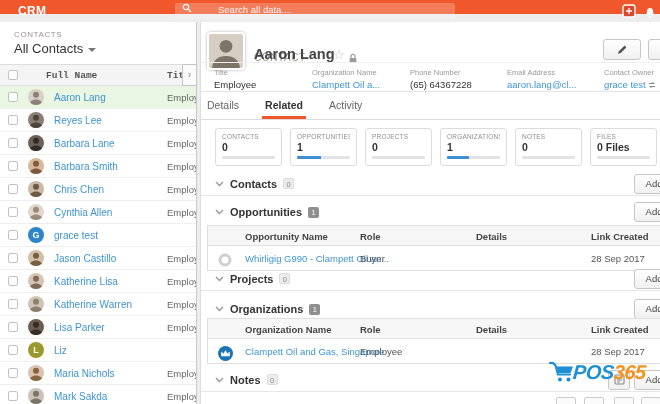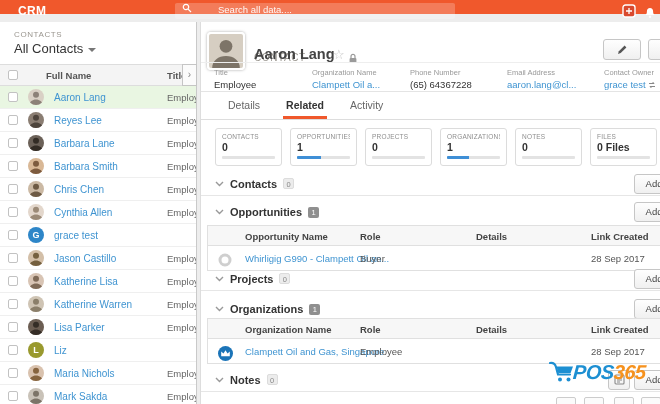--- a/index.html
+++ b/index.html
@@ -13,21 +13,21 @@
   .search input { background:transparent; border:none; outline:none; color:#fff; font-size:9.5px; margin-left:5px; width:220px; font-family:inherit; }
   .search input::placeholder { color:rgba(255,255,255,.95); }
   .tb-plus { position:absolute; left:622px; top:4px; width:14px; height:14px; cursor:pointer; }
   .tb-bell { position:absolute; left:644px; top:5px; width:12px; height:12px; cursor:pointer; }
 
   
   .leftpanel { position:absolute; top:22px; left:0; width:197px; bottom:0; background:#fff; border-right:1px solid #c9c9c9; }
   .lp-module { position:absolute; left:14px; top:8px; font-size:8px; color:#9a968f; letter-spacing:.6px; }
   .lp-view { position:absolute; left:14px; top:19px; font-size:13px; color:#333; cursor:pointer; }
   .lp-view .dd-caret { display:inline-block; width:0; height:0; border-left:4px solid transparent; border-right:4px solid transparent; border-top:4px solid #777; margin-left:5px; vertical-align:middle; }
-  .lp-tablehead { position:absolute; left:0; right:0; top:42px; height:22px; background:#f4f4f4; border-top:1px solid #ddd; border-bottom:1px solid #ddd; }
+  .lp-tablehead { position:absolute; left:0; right:0; top:42px; height:22px; background:#f4f4f4; border-top:1px solid #ddd; border-bottom:1px solid #ddd;font-family:Liberation Mono, monospace; }
   .lp-col { position:absolute; top:5px; font-size:9.5px; font-weight:bold; color:#555; }
   .cb { position:absolute; left:8px; top:50%; transform:translateY(-50%); width:10px; height:10px; border:1px solid #c2c2c2; border-radius:2px; background:#fff; cursor:pointer; }
   .expander { position:absolute; right:-1px; top:42px; width:15px; height:22px; background:#fbfbfb; border:1px solid #c5c5c5; color:#888; font-size:10px; line-height:20px; text-align:center; cursor:pointer; z-index:5; }
   .lp-rows { position:absolute; left:0; right:0; top:64px; bottom:0; overflow:hidden; }
   .c-row { position:relative; height:23px; border-bottom:1px solid #efefef; background:#fff; cursor:pointer; }
   .c-row.selected { background:#e9f6e2; }
   .avatar16 { position:absolute; left:28px; top:50%; transform:translateY(-50%); width:16px; height:16px; border-radius:50%; overflow:hidden; }
   .avatar16 svg { display:block; }
   .avatar16.initial { color:#fff; font-size:9px; font-weight:bold; text-align:center; line-height:16px; }
   .c-name { position:absolute; left:54px; top:50%; transform:translateY(-50%); font-size:10px; color:#3f94d1; white-space:nowrap; }
@@ -43,21 +43,21 @@
   .btn { background:linear-gradient(#fefefe,#f0f0f0); border:1px solid #c6c6c6; border-radius:3px; color:#444; font-size:9.5px; text-align:center; cursor:pointer; }
   .edit-btn { position:absolute; left:402px; top:17px; width:38px; height:21px; padding-top:4px; }
   .actions-btn { position:absolute; left:447px; top:17px; width:64px; height:21px; line-height:19px; font-weight:bold; }
 
   .fieldsbar { position:absolute; left:0; right:0; top:40px; height:30px; border-top:1px solid #eee; border-bottom:1px solid #e4e4e4; }
   .field { position:absolute; top:5px; }
   .f-label { font-size:7.5px; color:#999; display:block; }
   .f-value { font-size:9.5px; color:#333; display:block; margin-top:2px; white-space:nowrap; }
   .f-value.link { color:#3f94d1; cursor:pointer; }
 
-  .tabsbar { position:absolute; left:0; right:0; top:70px; height:28px; border-bottom:1px solid #ddd; padding-left:27px; }
+  .tabsbar { position:absolute; left:0; right:0; top:70px; height:28px; border-bottom:1px solid #ddd; padding-left:6px; }
   .tab { position:relative; display:inline-block; line-height:27px; font-size:10.5px; color:#666; margin-right:26px; cursor:pointer; }
   .tab.active { color:#333; font-weight:bold; }
   .tab.active::after { content:""; position:absolute; left:-3px; right:-3px; bottom:0; height:3px; background:#f0582c; }
 
   .cards { position:absolute; left:14px; top:106px; height:38px; display:flex; gap:8px; }
   .card { width:67px; height:38px; background:#fff; border:1px solid #dcdcdc; border-radius:3px; padding:4px 6px; cursor:pointer; }
   .card .cl { font-size:6.5px; color:#8e8e8e; letter-spacing:.2px; white-space:nowrap; overflow:hidden; }
   .card .cv { font-size:10.5px; font-weight:bold; color:#333; margin-top:1px; }
   .card .bar { margin-top:3px; height:3px; background:#e3e3e3; border-radius:1px; overflow:hidden; }
   .card .bar i { display:block; height:3px; background:#3f8fd6; }

